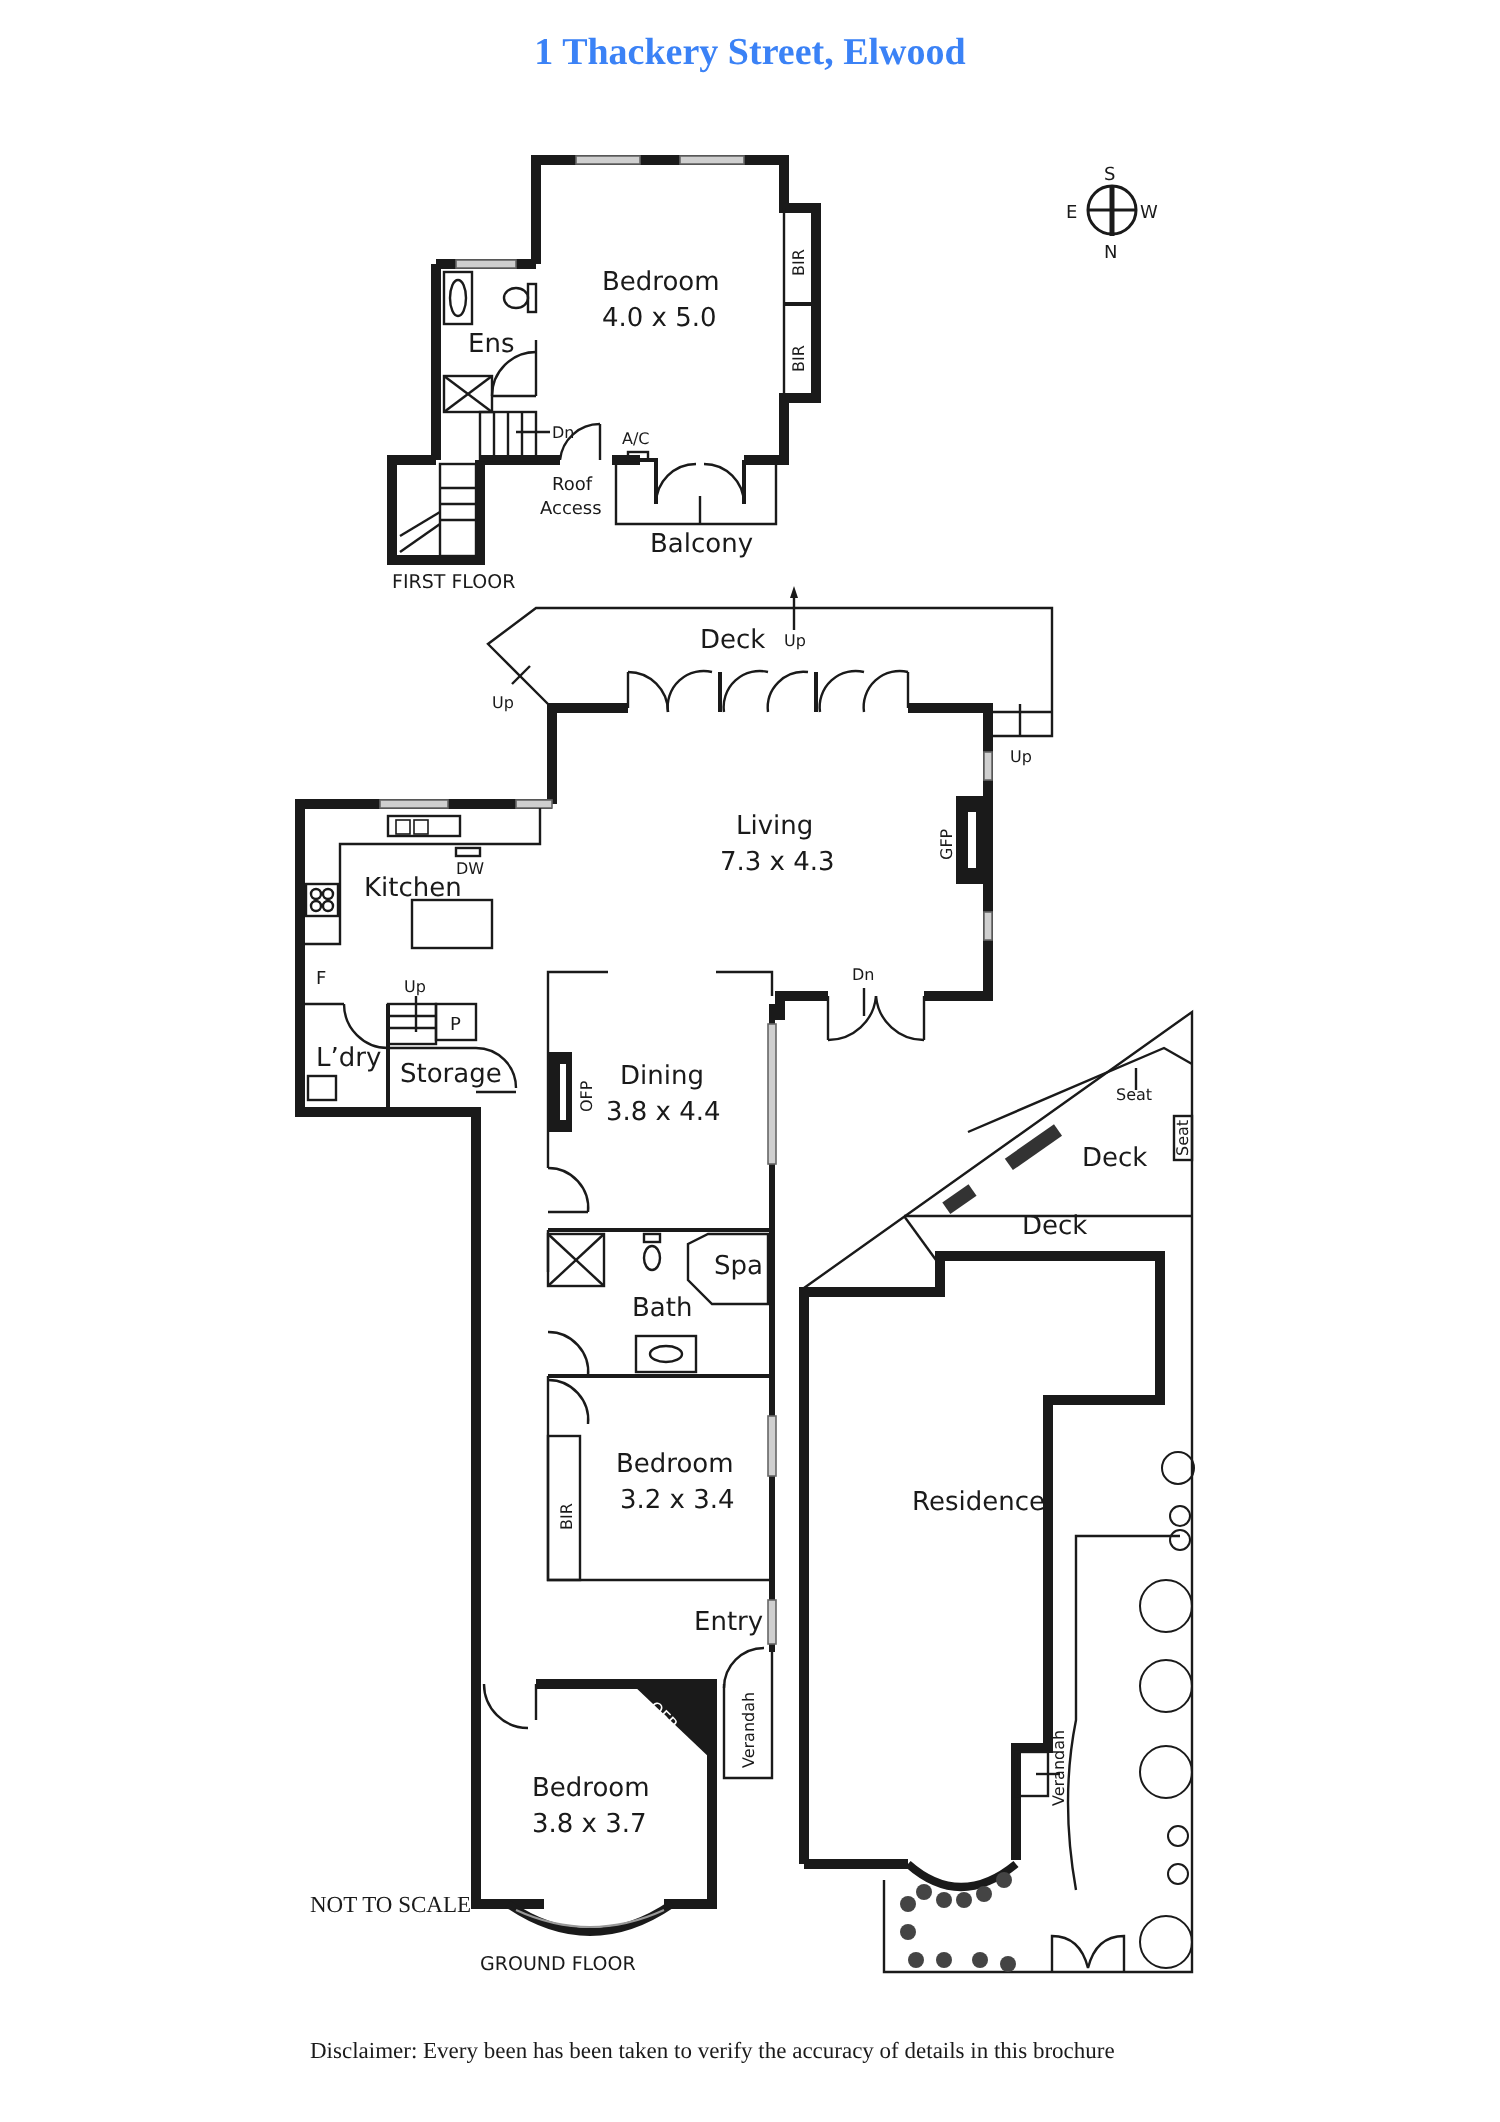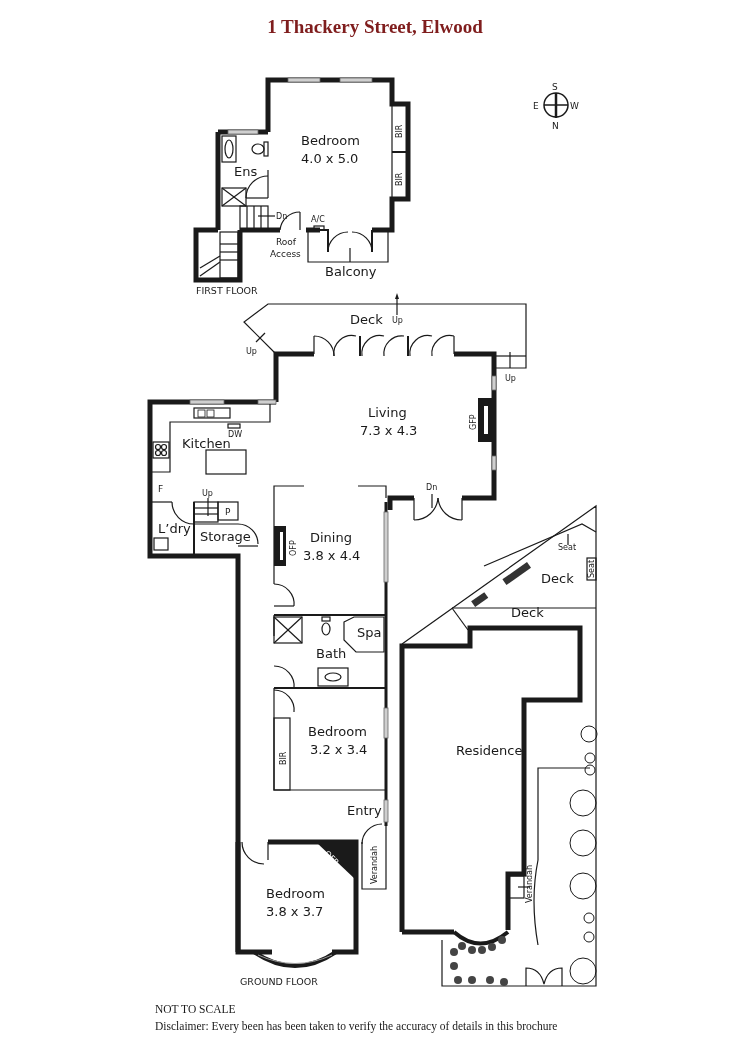--- a/index.html
+++ b/index.html
@@ -1,20 +1,20 @@
 <!DOCTYPE html>
 <html><head>
 <meta charset="utf-8">
 <style>
   html, body { margin: 0; padding: 0; background: #ffffff; }
   body { width: 750px; height: 1061px; position: relative; overflow: hidden; }
   .title {
     position: absolute; left: 0; top: 16px; width: 750px; text-align: center;
     font-family: "Liberation Serif", "DejaVu Serif", serif; font-weight: bold;
-    font-size: 19px; color: #7f1d1d;
+    font-size: 19px; color: #3b82f6;
   }
   svg { position: absolute; left: 0; top: 0; }
   .lbl { font-family: "DejaVu Sans", "Liberation Sans", sans-serif; fill: #1a1a1a; }
   .room { font-size: 13px; }
   .small { font-size: 9px; }
   .tiny { font-size: 8px; }
   .floorlbl { font-size: 9.5px; }
   .wall { fill: none; stroke: #1a1a1a; stroke-width: 5; stroke-linejoin: miter; }
   .thin { fill: none; stroke: #1a1a1a; stroke-width: 1.2; }
   .med { fill: none; stroke: #1a1a1a; stroke-width: 2; }
@@ -288,14 +288,14 @@
       <circle cx="454" cy="952" r="4"></circle>
         <circle cx="454" cy="966" r="4"></circle>
         <circle cx="458" cy="980" r="4"></circle>
       <circle cx="472" cy="980" r="4"></circle>
         <circle cx="490" cy="980" r="4"></circle>
         <circle cx="504" cy="982" r="4"></circle>
     </g>
   </g>
 </svg>
 
-<div class="footer" style="top:1003px;">NOT TO SCALE</div>
+<div class="footer" style="top:947px;">NOT TO SCALE</div>
 <div class="footer" style="top:1020px;">Disclaimer: Every been has been taken to verify the accuracy of details in this brochure</div>
 
 </body></html>

